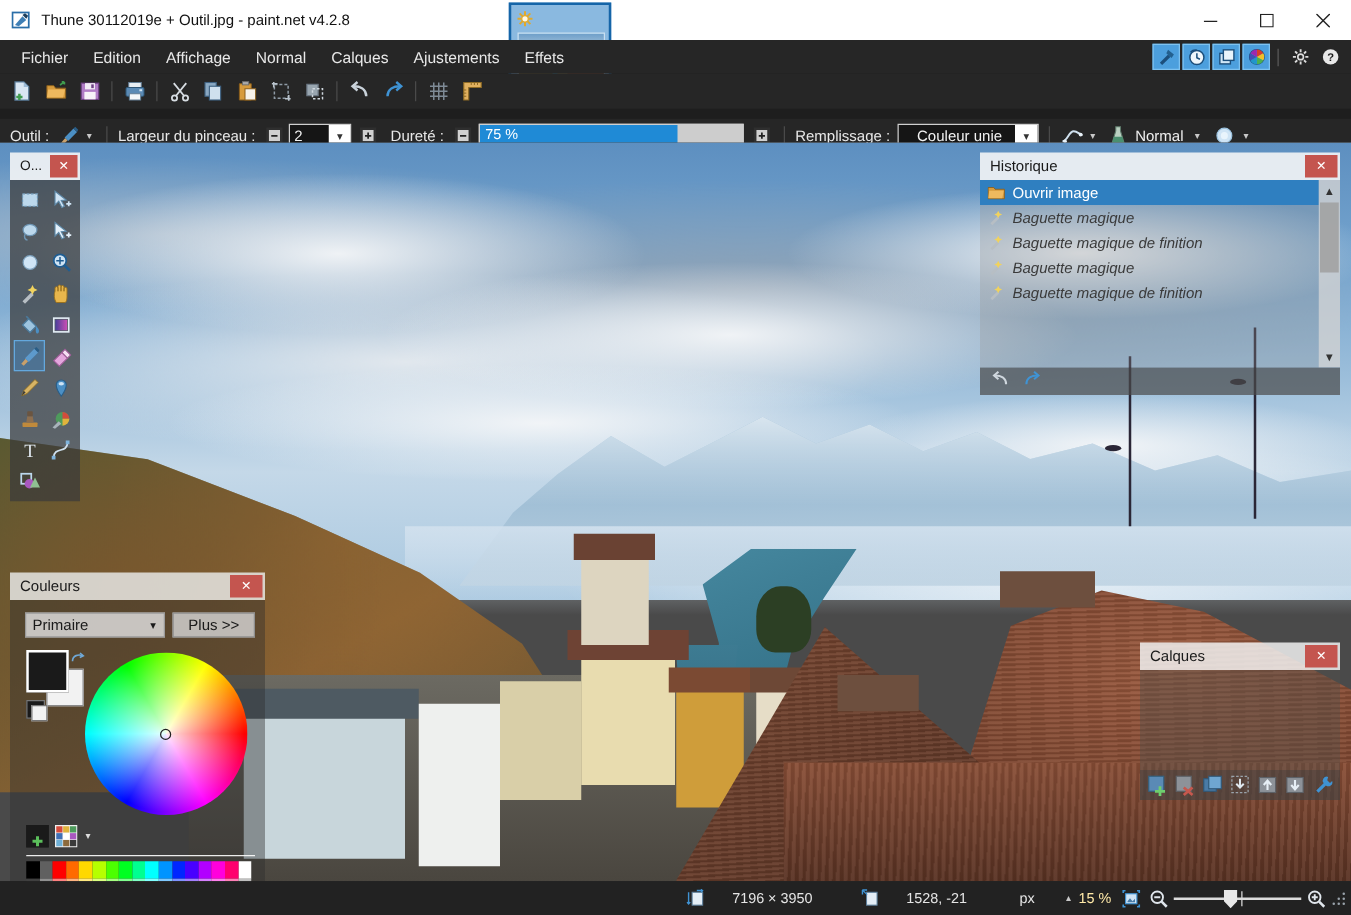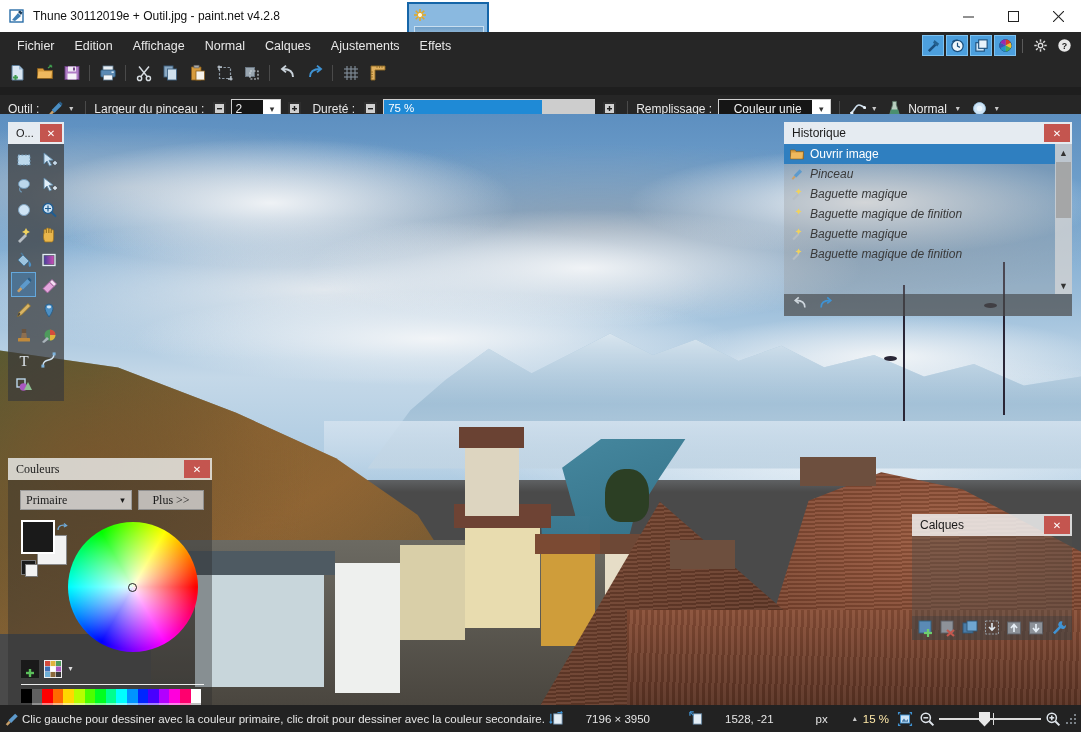--- a/index.html
+++ b/index.html
@@ -348,21 +348,21 @@
     background: rgba(160,160,160,.85);
   }
   .hist-sb .arr.bot { position: absolute; bottom: 0; width: 17px; }
   .hist-foot {
     width: 288px; height: 22px;
     background: rgba(74,74,74,.70);
     display: flex; align-items: center; padding-left: 8px; gap: 8px;
   }
 
   
-  #colors-panel { left: 8px; top: 458px; width: 204px; font-family: Liberation Serif, serif; }
+  #colors-panel { left: 8px; top: 458px; width: 204px; }
   #colors-panel .panel-cap { width: 204px; background: rgba(238,240,240,.80); }
   .colors-body {
     width: 204px; height: 227px;
     background: rgba(45,45,45,.42);
     position: relative;
   }
   .mode-combo {
     position: absolute; left: 12px; top: 10px;
     width: 112px; height: 20px;
     background: rgba(225,225,225,.82);
@@ -1000,29 +1000,20 @@
       <div class="hist-list">
         <div class="hist-rows">
           <div class="hist-row cur">
             <span class="hi">
               <svg width="14" height="12" viewBox="0 0 14 12">
                   <path d="M0.5 2 H5 L6 3.4 H13.5 V11 H0.5 Z" fill="#d79b3c" stroke="#8a5f1d" stroke-width="0.7"></path>
                   <path d="M1.4 4.6 H13 L11.8 10.6 H0.6 Z" fill="#efb95e"></path>
                 </svg>
             </span>
             <span>Ouvrir image</span>
-          </div>
-          <div class="hist-row">
-            <span class="hi">
-              <svg width="14" height="14" viewBox="0 0 18 18">
-                  <path d="M2 15 L5.5 11 L7.5 13 L4 16.5 Z" fill="#c9a06a"></path>
-                  <path d="M5 10.5 L12.5 3 L15.5 6 L8 13.5 Z" fill="#5d9acc"></path>
-                </svg>
-            </span>
-            <span>Pinceau</span>
           </div>
           <div class="hist-row">
             <span class="hi">
               <svg width="14" height="14" viewBox="0 0 18 18">
                   <path d="M3 15 L10 8 L12 10 L5 17 Z" fill="#b7bec4"></path>
                   <path d="M11 2 l1.3 2.6 2.7 1.3 -2.7 1.3 -1.3 2.6 -1.3 -2.6 -2.7 -1.3 2.7 -1.3 Z" fill="#f0d25e"></path>
                 </svg>
             </span>
             <span>Baguette magique</span>
           </div>
@@ -1252,29 +1243,20 @@
           <svg width="18" height="18" viewBox="0 0 18 18">
               <path d="M13.5 2.5 a3.2 3.2 0 0 0 -3.6 5 L4 13.4 l1.8 1.8 5.9 -5.9 a3.2 3.2 0 0 0 5 -3.6 L15 7.4 12.8 5.2 Z" fill="#3f93d4"></path>
             </svg>
         </div>
       </div>
     </div>
 
   </div>
 
   <div class="statusbar">
-    <div class="sb-msg">
-      <span class="tip-ico">
-        <svg width="16" height="16" viewBox="0 0 18 18">
-            <path d="M2 15 L5.5 11 L7.5 13 L4 16.5 Z" fill="#c9a06a"></path>
-            <path d="M5 10.5 L12.5 3 L15.5 6 L8 13.5 Z" fill="#5d9acc"></path>
-          </svg>
-      </span>
-      <span>Clic gauche pour dessiner avec la couleur primaire, clic droit pour dessiner avec la couleur secondaire.</span>
-    </div>
 
     <div style="flex:1;"></div>
 
     <div class="sb-grp" style="margin-right:38px;">
       <span class="sb-ico">
         <svg width="15" height="15" viewBox="0 0 16 16">
             <rect x="5" y="3" width="9" height="11" fill="#e4eef6" stroke="#5d7f9c" stroke-width="0.9"></rect>
             <path d="M2 3 V13 M0.6 11.4 L2 13 L3.4 11.4" stroke="#3f93d4" stroke-width="1.2" fill="none"></path>
             <path d="M9 1.5 H14 M12.6 0.3 L14 1.6 L12.6 2.9" stroke="#3f93d4" stroke-width="1.1" fill="none"></path>
           </svg>

